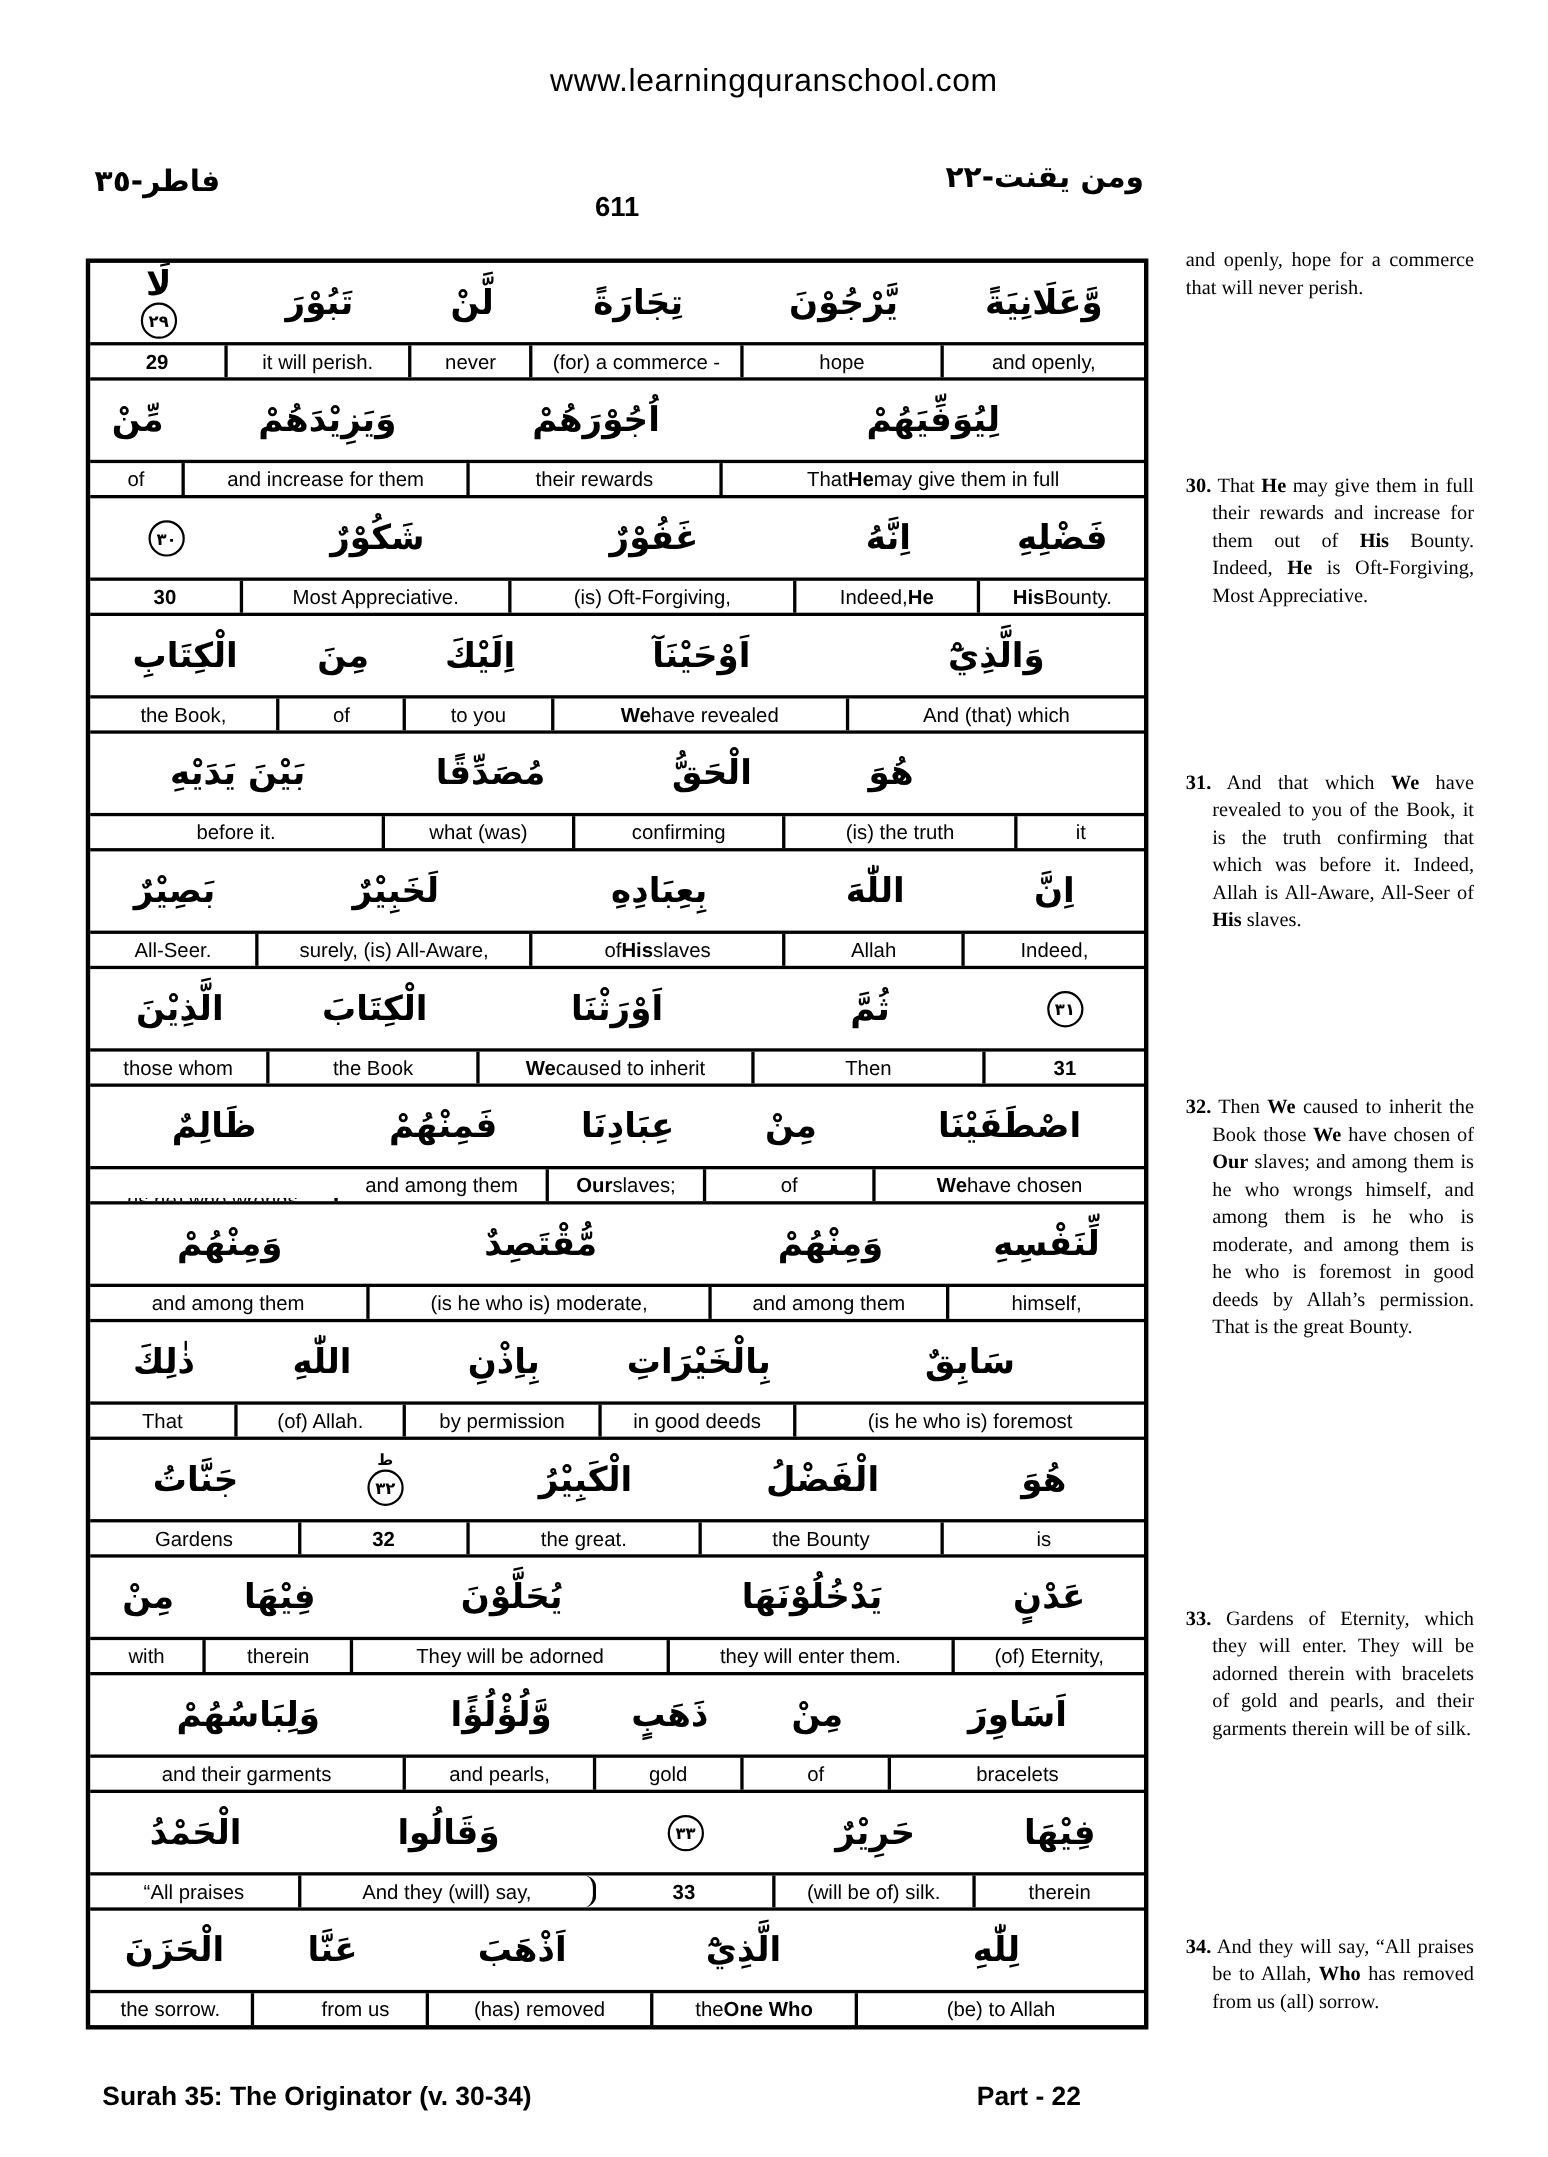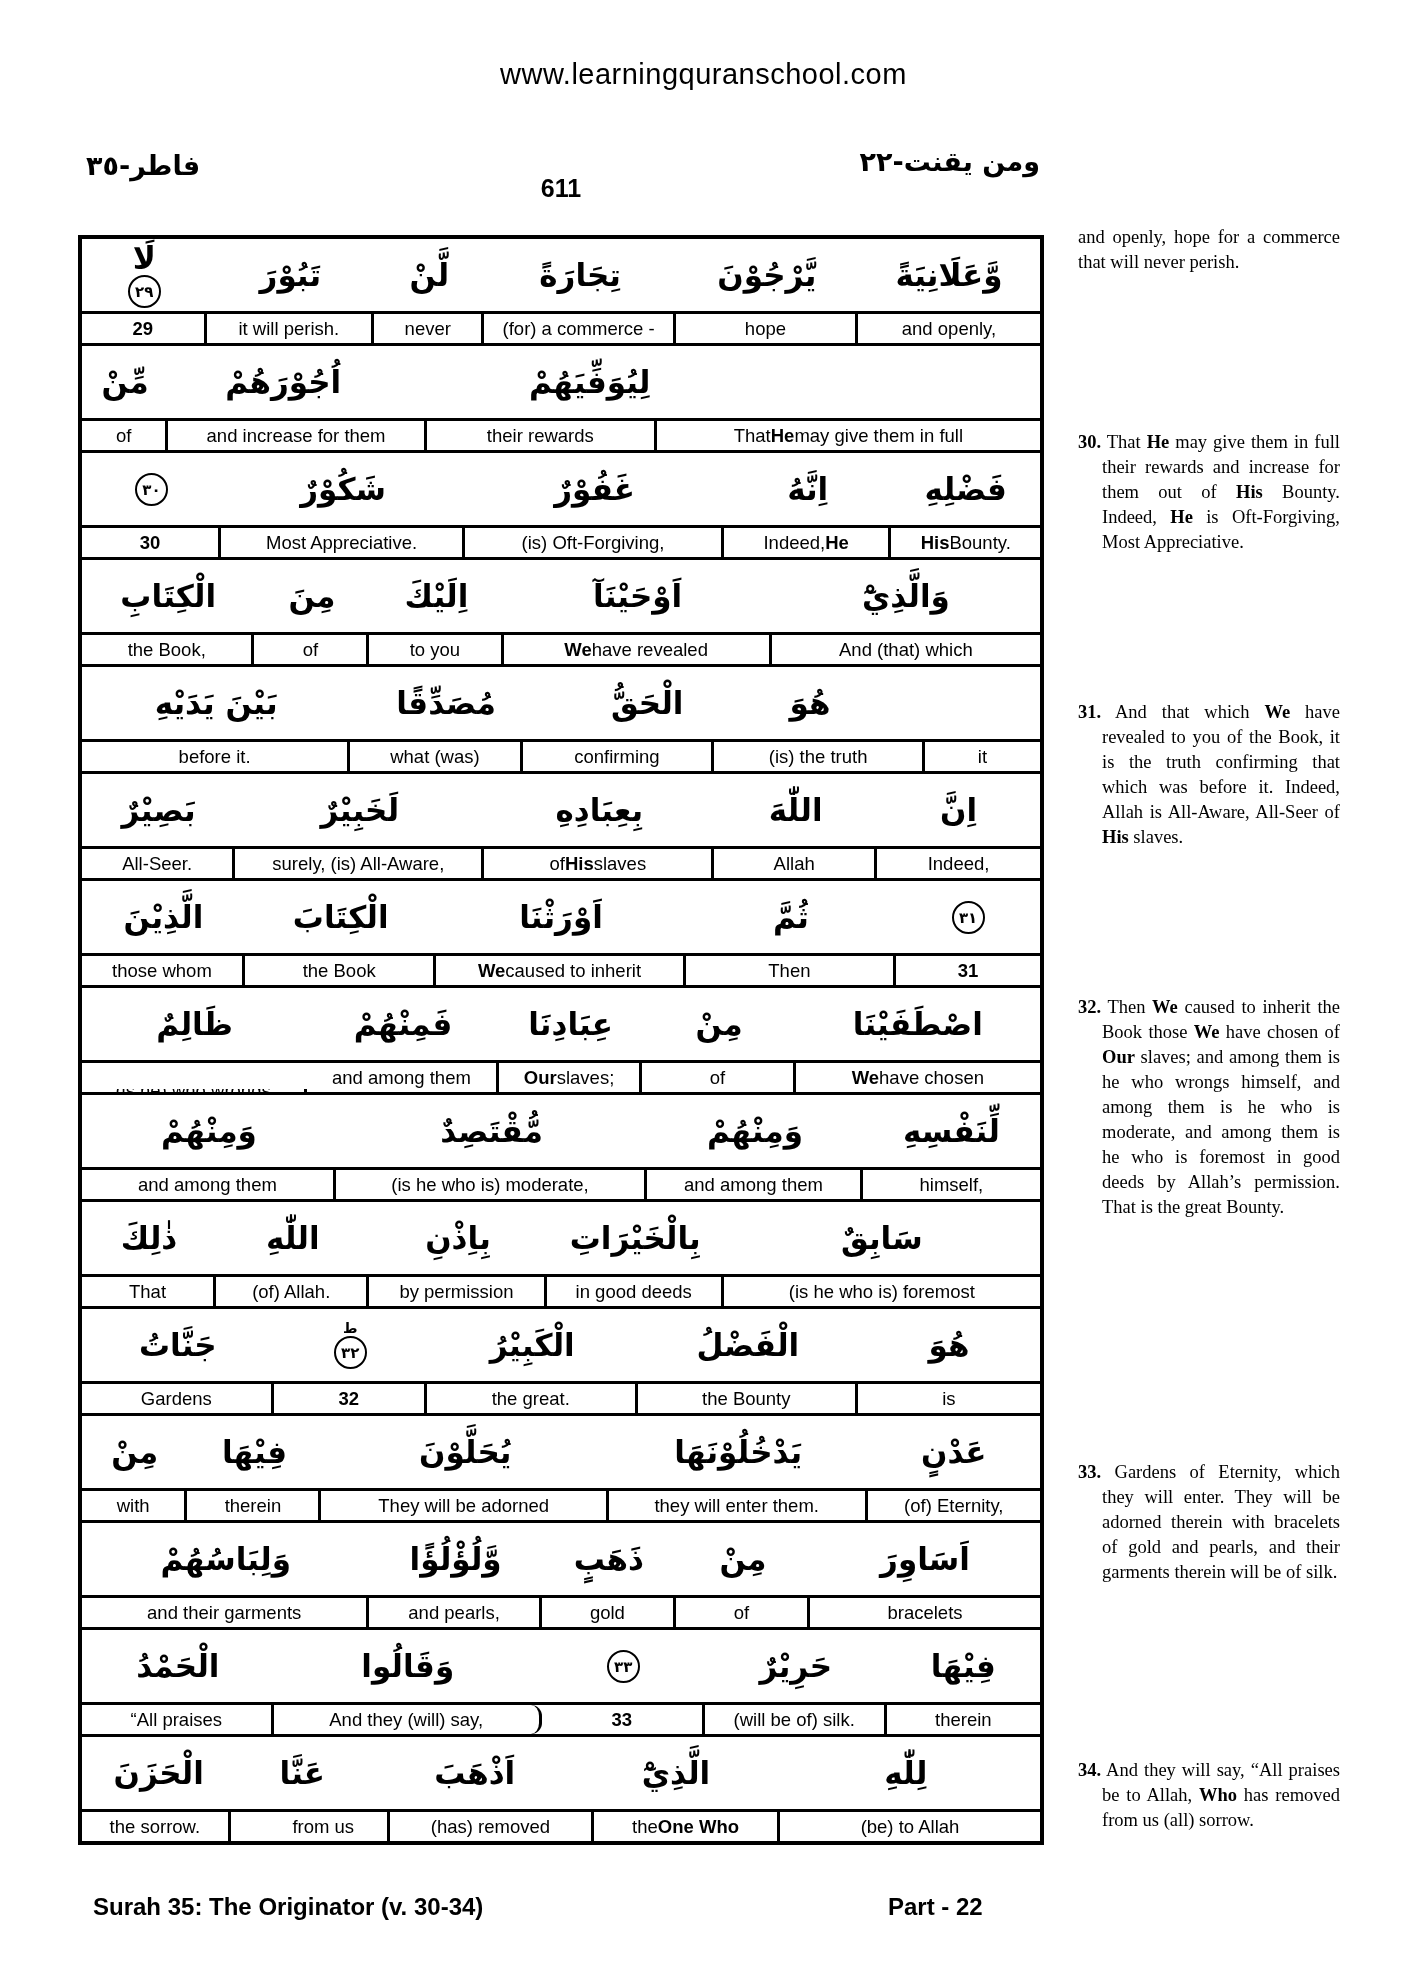--- a/index.html
+++ b/index.html
@@ -87,20 +87,23 @@
         <div class="t-cell" style="width: 20%;">(for) a commerce -</div>
         <div class="t-cell" style="width: 19%;">hope</div>
         <div class="t-cell" style="width: 19%;">and openly,</div>
       </div>
     </div>
     <div class="verse-pair">
       <div class="a-row">
         <div class="a-cell" style="width: 9%;">
           <span class="a-word">مِّنْ</span>
         </div>
+        <div class="a-cell" style="width: 27%;">
+          <span class="a-word">وَيَزِيْدَهُمْ</span>
+        </div>
         <div class="a-cell" style="width: 24%;">
           <span class="a-word">اُجُوْرَهُمْ</span>
         </div>
         <div class="a-cell" style="width: 40%;">
           <span class="a-word">لِيُوَفِّيَهُمْ</span>
         </div>
       </div>
       <div class="t-row">
         <div class="t-cell" style="width: 9%;">of</div>
         <div class="t-cell" style="width: 27%;">and increase for them</div>

